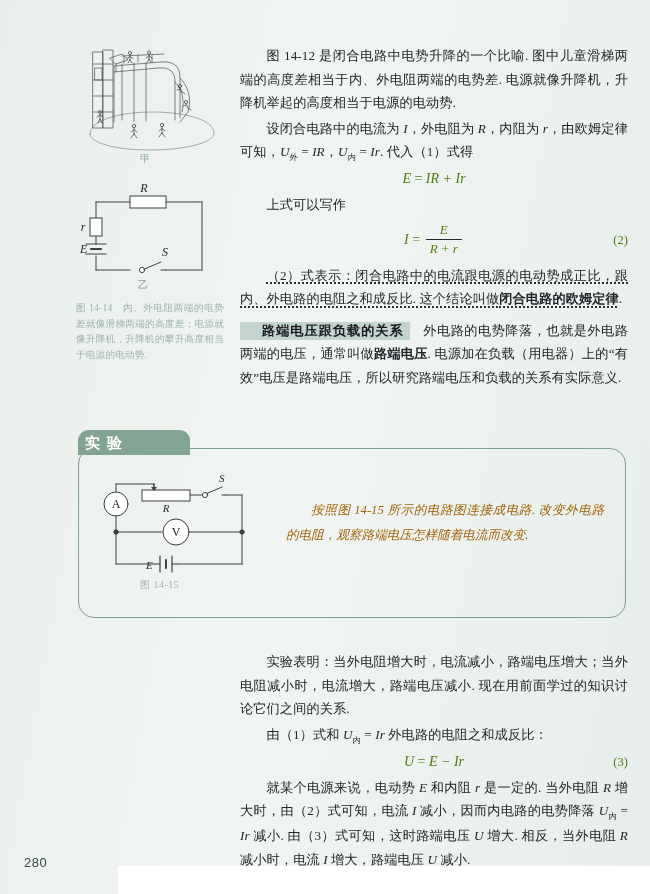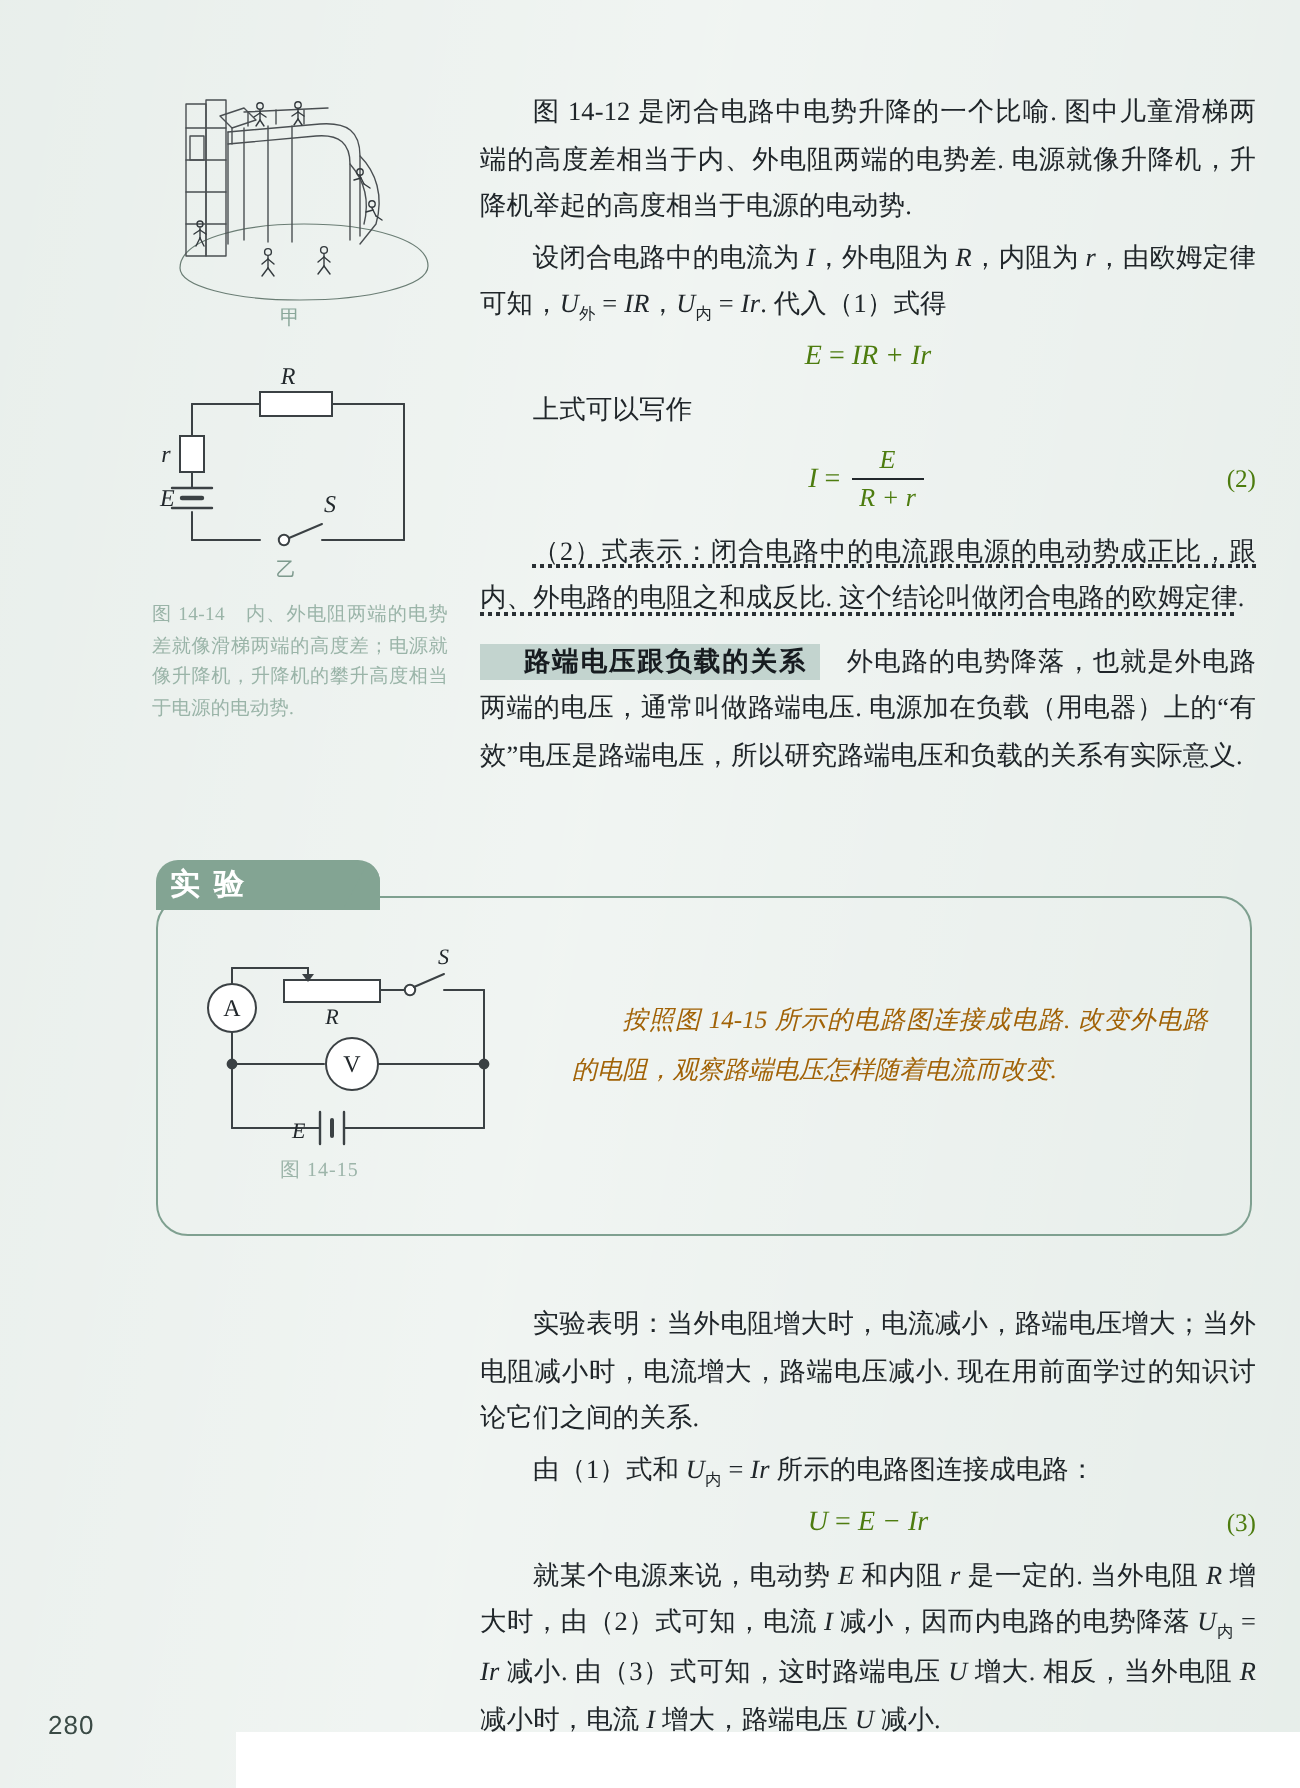--- a/index.html
+++ b/index.html
@@ -127,21 +127,21 @@
     vertical-align: middle;
     text-align: center;
     margin: 0 2px;
     position: relative;
     top: -1px;
   }
   .frac .nu { display:block; padding: 0 4px 1px 4px; font-size: 13px; }
   .frac .de { display:block; padding: 1px 4px 0 4px; border-top: 1px solid #22282c; font-size: 13px; }
   sub.cn { font-size: 0.62em; font-style: normal; }
 
-  .bold { font-weight: normal; }
+  .bold { font-weight: bold; }
   .dotted {
     text-decoration: underline;
     text-decoration-style: dotted;
     text-decoration-color: #2a3034;
     text-underline-offset: 3px;
     text-decoration-thickness: 1.6px;
   }
   .sec-head {
     font-weight: bold;
     background: #c3d4cf;
@@ -445,21 +445,21 @@
     </svg>
   </div>
   <div class="exp-fig-label">图 14-15</div>
 
   <div class="exp-text">按照图 14-15 所示的电路图连接成电路. 改变外电路的电阻，观察路端电压怎样随着电流而改变.</div>
 
   <div class="tail-col">
 
     <p class="para">实验表明：当外电阻增大时，电流减小，路端电压增大；当外电阻减小时，电流增大，路端电压减小. 现在用前面学过的知识讨论它们之间的关系.</p>
 
-    <p class="para"><span>由（1）式和 </span><i class="v">U</i><sub class="cn">内</sub><span> = </span><i class="v">Ir</i><span> 所示的电路图连接成电路：</span></p>
+    <p class="para"><span>由（1）式和 </span><i class="v">U</i><sub class="cn">内</sub><span> = </span><i class="v">Ir</i><span> 外电路的电阻之和成反比：</span></p>
 
     <div class="eq">
       <i class="v">U</i><span> = </span><i class="v">E − Ir</i>
       <span class="num">(3)</span>
     </div>
 
     <p class="para"><span>就某个电源来说，电动势 </span><i class="v">E</i><span> 和内阻 </span><i class="v">r</i><span> 是一定的. 当外电阻 </span><i class="v">R</i><span> 增大时，由（2）式可知，电流 </span><i class="v">I</i><span> 减小，因而内电路的电势降落 </span><i class="v">U</i><sub class="cn">内</sub><span> = </span><i class="v">Ir</i><span> 减小. 由（3）式可知，这时路端电压 </span><i class="v">U</i><span> 增大. 相反，当外电阻 </span><i class="v">R</i><span> 减小时，电流 </span><i class="v">I</i><span> 增大，路端电压 </span><i class="v">U</i><span> 减小.</span></p>
 
   </div>
 

